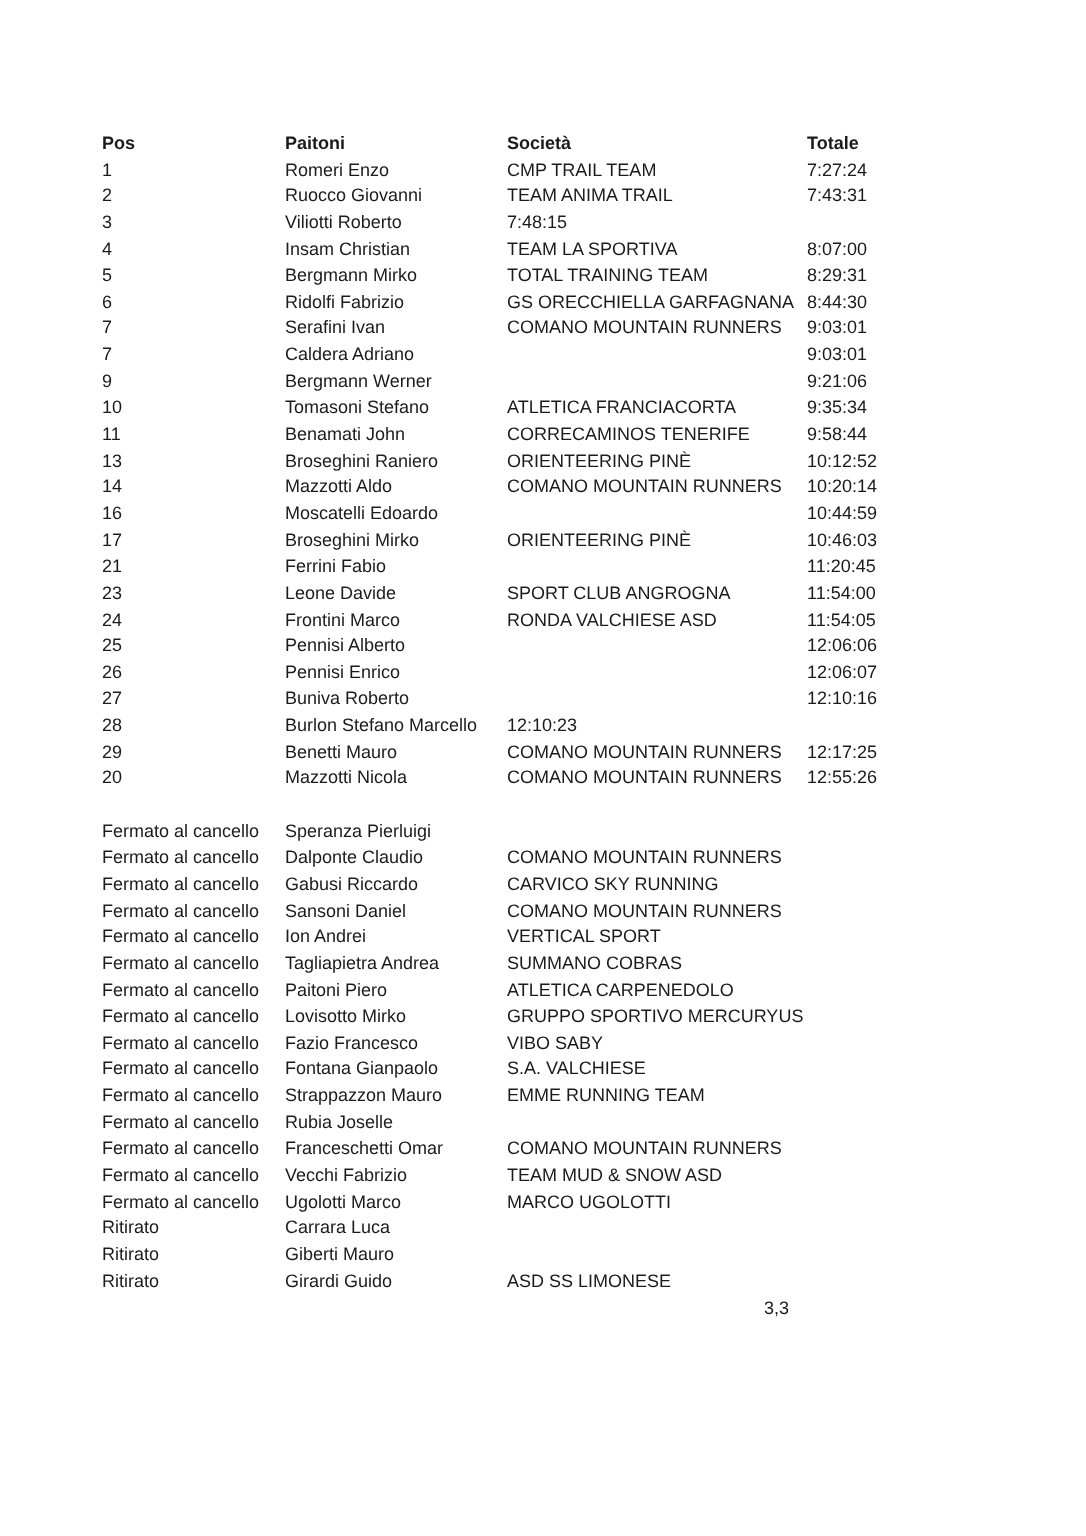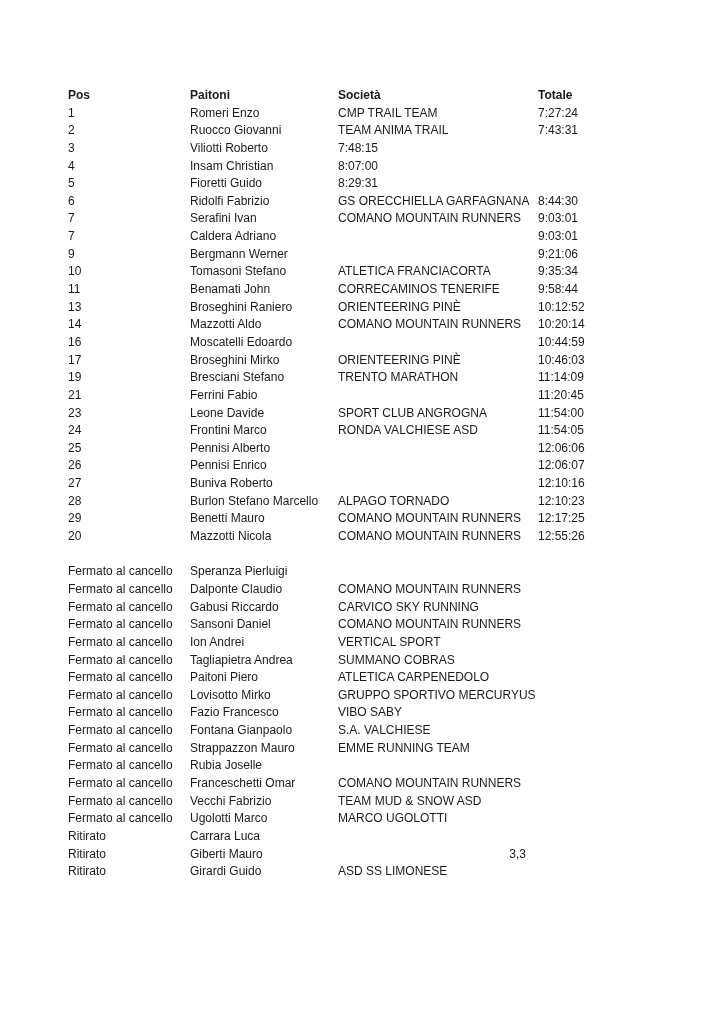--- a/index.html
+++ b/index.html
@@ -33,20 +33,21 @@
   }
   .row.header .cell {
     font-weight: bold;
   }
   .cell {
     overflow: visible;
   }
   .cell.nota {
     text-align: right;
     padding-right: 12px;
+    margin-top: 36px;
   }
   .section-spacer {
     height: 17.65px;
   }
 </style>
 </head>
 <body>
 
 <div class="page">
   <div class="results-table">
@@ -70,25 +71,27 @@
           <div class="cell">7:43:31</div>
         </div>
         <div class="row">
           <div class="cell">3</div>
           <div class="cell">Viliotti Roberto</div>
           <div class="cell">7:48:15</div>
         </div>
         <div class="row">
           <div class="cell">4</div>
           <div class="cell">Insam Christian</div>
+          <div class="cell">TEAM LA SPORTIVA</div>
           <div class="cell">8:07:00</div>
         </div>
         <div class="row">
           <div class="cell">5</div>
-          <div class="cell">Fioretti Guido</div>
+          <div class="cell">Bergmann Mirko</div>
+          <div class="cell">TOTAL TRAINING TEAM</div>
           <div class="cell">8:29:31</div>
         </div>
         <div class="row">
           <div class="cell">6</div>
           <div class="cell">Ridolfi Fabrizio</div>
           <div class="cell">GS ORECCHIELLA GARFAGNANA</div>
           <div class="cell">8:44:30</div>
         </div>
         <div class="row">
           <div class="cell">7</div>
@@ -138,26 +141,20 @@
           <div class="cell"></div>
           <div class="cell">10:44:59</div>
         </div>
         <div class="row">
           <div class="cell">17</div>
           <div class="cell">Broseghini Mirko</div>
           <div class="cell">ORIENTEERING PINÈ</div>
           <div class="cell">10:46:03</div>
         </div>
         <div class="row">
-          <div class="cell">19</div>
-          <div class="cell">Bresciani Stefano</div>
-          <div class="cell">TRENTO MARATHON</div>
-          <div class="cell">11:14:09</div>
-        </div>
-        <div class="row">
           <div class="cell">21</div>
           <div class="cell">Ferrini Fabio</div>
           <div class="cell"></div>
           <div class="cell">11:20:45</div>
         </div>
         <div class="row">
           <div class="cell">23</div>
           <div class="cell">Leone Davide</div>
           <div class="cell">SPORT CLUB ANGROGNA</div>
           <div class="cell">11:54:00</div>
@@ -182,21 +179,20 @@
         </div>
         <div class="row">
           <div class="cell">27</div>
           <div class="cell">Buniva Roberto</div>
           <div class="cell"></div>
           <div class="cell">12:10:16</div>
         </div>
         <div class="row">
           <div class="cell">28</div>
           <div class="cell">Burlon Stefano Marcello</div>
-          <div class="cell">ALPAGO TORNADO</div>
           <div class="cell">12:10:23</div>
         </div>
         <div class="row">
           <div class="cell">29</div>
           <div class="cell">Benetti Mauro</div>
           <div class="cell">COMANO MOUNTAIN RUNNERS</div>
           <div class="cell">12:17:25</div>
         </div>
         <div class="row">
           <div class="cell">20</div>

